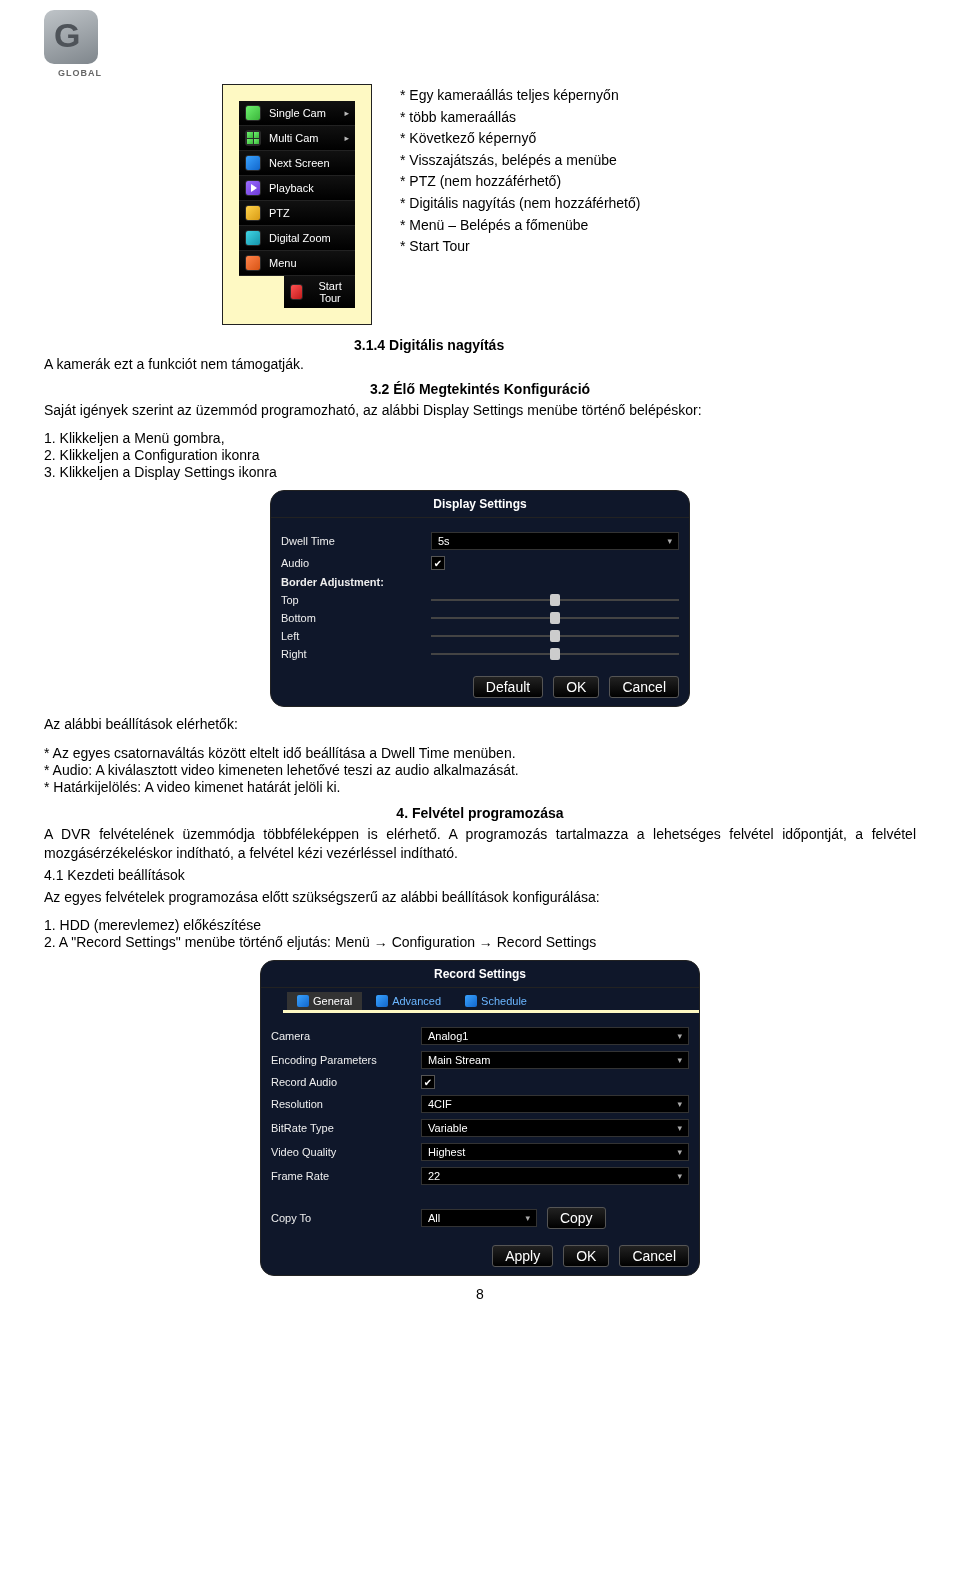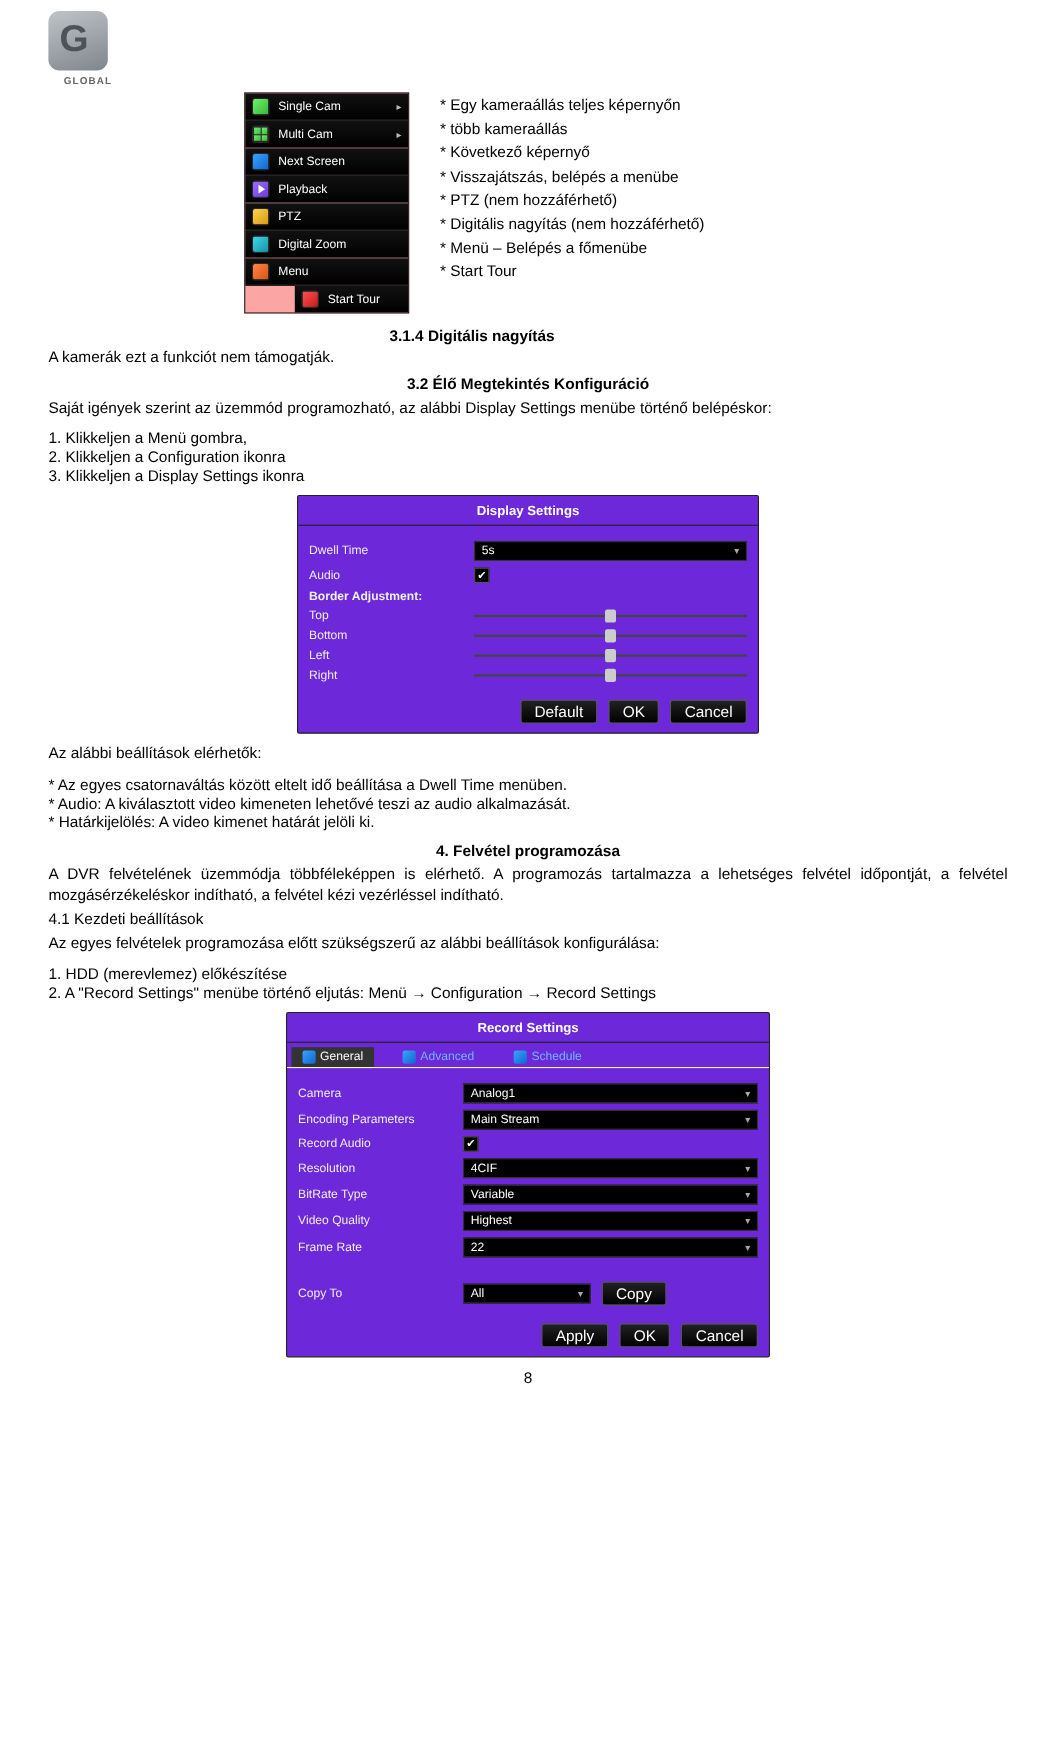--- a/index.html
+++ b/index.html
@@ -13,21 +13,21 @@
   }
   .logo-area { width: 72px; margin-bottom: 6px; }
   .logo-glyph {
     width: 54px; height: 54px; border-radius: 10px;
     background: linear-gradient(160deg, #bfc4c8, #7f868c);
     position: relative; margin-bottom: 4px;
   }
   .logo-glyph::after { content: "G"; position: absolute; left: 10px; top: 6px; font-size: 34px; font-weight: 700; color: #4e5359; }
   .logo-sub { font-size: 9px; color: #666; letter-spacing: 1px; text-align: center; font-weight: 700; }
   .top-row { display: flex; align-items: flex-start; gap: 28px; margin-bottom: 12px; }
-  .quickmenu { background: #fca5a5; color: #fff; font-size: 11px; width: 150px; padding: 0; border: 1px solid #222; text-align: center; }
+  .quickmenu { background: #fef9c3; color: #fff; font-size: 11px; width: 150px; padding: 16px; border: 1px solid #222; text-align: center; }
   .qm-row { display: flex; align-items: center; gap: 8px; padding: 4px 6px; border-bottom: 1px solid #222; background: linear-gradient(#111,#000); }
   .qm-row:last-child { border-bottom: none; margin-left: 45px; }
   .qm-row .tri { margin-left: auto; font-size: 9px; color: #bbb; }
   .qm-ico { width: 16px; height: 16px; display: inline-block; border: 1px solid #2a2a2a; border-radius: 3px; }
   .i-single { background: linear-gradient(135deg,#6ef26e,#3bb53b); }
   .i-multi  { display: grid; grid-template: 1fr 1fr / 1fr 1fr; gap: 1px; padding: 1px; background: #2a2a2a; }
   .i-multi span { background: linear-gradient(135deg,#6ef26e,#3bb53b); }
   .i-next   { background: linear-gradient(135deg,#3aa3ff,#1166cc); }
   .i-play   { background: linear-gradient(135deg,#9b6cff,#6e3bd8); position: relative; }
   .i-play::after { content:""; position:absolute; left:5px; top:3px; width:0;height:0;border-left:6px solid #fff;border-top:4px solid transparent;border-bottom:4px solid transparent;}
@@ -37,37 +37,37 @@
   .i-start  { background: linear-gradient(135deg,#ff5252,#c21b1b); }
   .bullets { padding-top: 2px; font-size: 14px; line-height: 1.4; }
   .bullets div { margin-bottom: 2px; }
   .sub-heading-row { display:flex; align-items:baseline; gap:12px; margin:4px 0 2px 0;}
   .sub-heading-row .hnum { font-weight:700; white-space:nowrap; margin-right:auto;}
   .center-h { text-align:center; font-weight:700; margin:6px 0 4px 0; }
   .para { margin: 2px 0; line-height: 1.4; text-align: justify; }
   .list { margin: 10px 0 10px 0; }
   .list div { margin: 1px 0; }
   .ui-box {
-    width: 420px; margin: 4px auto 8px auto; background:#6d28d9; color:#fff; font-size:11px;
-    border:1px solid #222; border-radius:2px; padding-bottom:6px;
+    width: 420px; margin: 4px auto 8px auto; background:#0f172a; color:#fff; font-size:11px;
+    border:1px solid #222; border-radius:14px; padding-bottom:6px;
   }
   .ui-title { text-align:center; padding:6px 0; font-size:12px; border-bottom:1px solid #222; font-weight:700;}
   .ui-body { padding:8px 10px 4px 10px; }
   .ui-row { display:flex; align-items:center; gap:10px; margin:6px 0; }
   .ui-label { width:140px; color:#eee; }
   .ui-field-sel { flex:1; border:1px solid #333; padding:2px 6px; display:flex; align-items:center; justify-content:space-between; background:#000;}
   .ui-field-sel .dd { color:#aaa; font-size:9px;}
   .ui-check { width:14px;height:14px;border:1px solid #555;display:inline-flex;align-items:center;justify-content:center;background:#000;}
   .ui-check.on::after{content:"✔";color:#fff;font-size:10px;}
   .ui-slider { flex:1; display:flex; align-items:center; }
   .ui-slider-track { height:2px; background:#444; flex:1; position:relative; }
   .ui-slider-track::after{ content:""; position:absolute; left:48%; top:-5px; width:10px; height:12px; background:#ccc; border-radius:2px;}
   .ui-buttons { display:flex; gap:10px; justify-content:flex-end; padding:6px 10px 2px 0; }
   .ui-btn { border:1px solid #555; padding:2px 12px; border-radius:3px; background:linear-gradient(#222,#000); color:#fff; font-size:14px;}
-  .tabs { display:flex; gap:16px; border-bottom:1px solid #fef9c3; padding:4px 4px 0 4px;}
+  .tabs { display:flex; gap:4px; border-bottom:3px solid #fef9c3; padding:4px 4px 0 4px;margin-left:22px;}
   .tab { padding:3px 10px; color:#6bb6ff; display:flex; align-items:center; gap:4px;}
   .tab.active{ background:#333; color:#fff; }
   .tab .tico { width:12px;height:12px;border-radius:2px;background:linear-gradient(135deg,#3aa3ff,#1166cc);}
   .footer-pageno { text-align:center; margin-top:10px; font-size:14px; }
 </style>
 </head>
 <body>
 
 <div class="logo-area">
   <div class="logo-glyph"></div>

